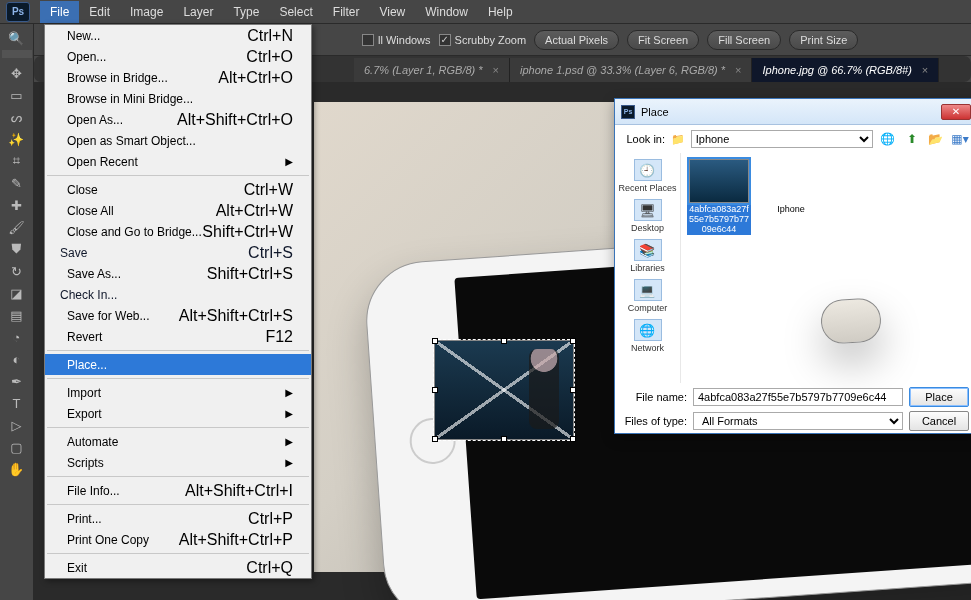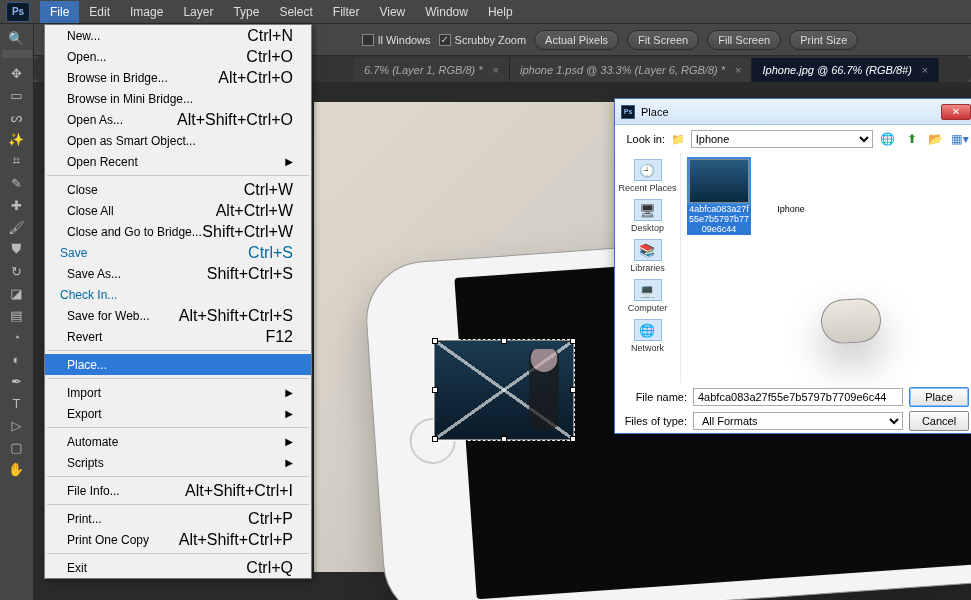--- a/index.html
+++ b/index.html
@@ -42,21 +42,21 @@
 .placed .h.tm{left:50%;top:-3px;margin-left:-3px}.placed .h.bm{left:50%;bottom:-3px;margin-left:-3px}
 .placed .h.ml{left:-3px;top:50%;margin-top:-3px}.placed .h.mr{right:-3px;top:50%;margin-top:-3px}
 .placed .diag1,.placed .diag2{position:absolute;left:0;top:0;width:100%;height:100%;}
 .placed .diag1::before{content:"";position:absolute;left:0;top:0;right:0;bottom:0;background:linear-gradient(to bottom right,transparent 49%,rgba(255,255,255,.6) 49%,rgba(255,255,255,.6) 51%,transparent 51%);}
 .placed .diag2::before{content:"";position:absolute;left:0;top:0;right:0;bottom:0;background:linear-gradient(to bottom left,transparent 49%,rgba(255,255,255,.6) 49%,rgba(255,255,255,.6) 51%,transparent 51%);}
 .placed .figure{position:absolute;right:14px;top:8px;width:30px;height:80px;background:radial-gradient(circle at 50% 12%,#caa 0 18%,transparent 19%),linear-gradient(#1a1a1a,#1a1a1a);border-radius:8px;opacity:.7;}
 
 
 .dropdown { position:absolute; left:44px; top:24px; width:268px; background:#f0f0f0; border:1px solid #7a7a7a; box-shadow:2px 2px 6px rgba(0,0,0,.4); z-index:50; color:#000;}
 .dd-row { height:21px; display:flex; align-items:center; padding:0 18px 0 22px; font-size:12px; position:relative;}
-.dd-row.dis { color:#0369a1;padding-left:15px;}
+.dd-row.dis { color:#0f172a;padding-left:15px;}
 .dd-row.hl { background:#2d79d8; color:#fff;}
 .dd-row .sc { margin-left:auto; font-size:16px;}
 .dd-row .arrow{margin-left:auto;font-size:10px;}
 .dd-sep { height:1px; background:#c8c8c8; margin:3px 2px;}
 
 
 .dialog { position:absolute; left:570px; top:98px; width:364px; height:336px; background:#fff; border:1px solid #3a74b8; box-shadow:0 4px 12px rgba(0,0,0,.3); z-index:60; font-size:11px; color:#000;margin-left:44px;}
 .dlg-title { height:26px; background:linear-gradient(#eaf3fc,#d4e6f8); border-bottom:1px solid #a8c2e0; display:flex; align-items:center; padding:0 6px;}
 .dlg-title .ico{width:14px;height:14px;background:#0a1a2a;border:1px solid #3a5a8a;margin-right:6px;display:flex;align-items:center;justify-content:center;color:#8db4e8;font-size:7px;font-weight:bold;}
 .dlg-title .ttl{flex:1;color:#000;}

